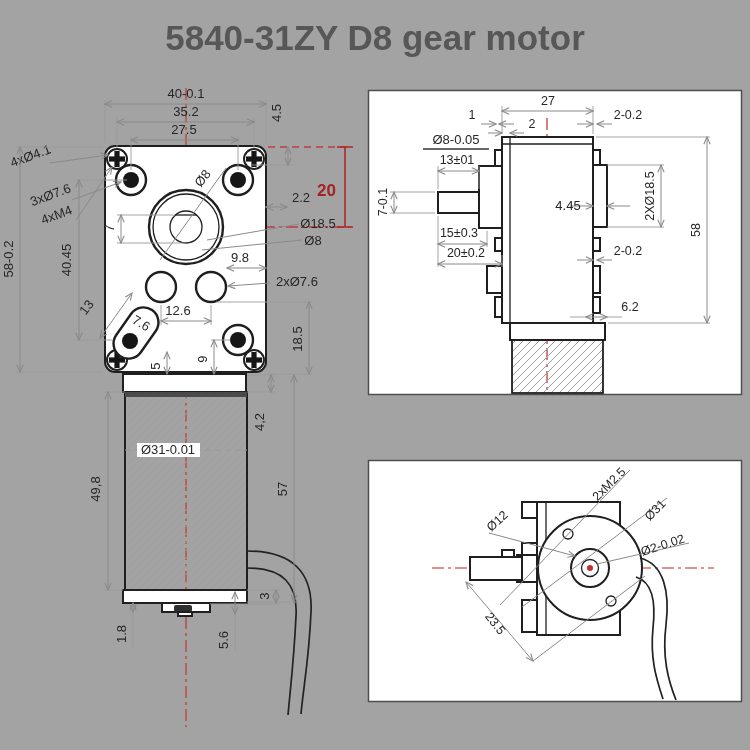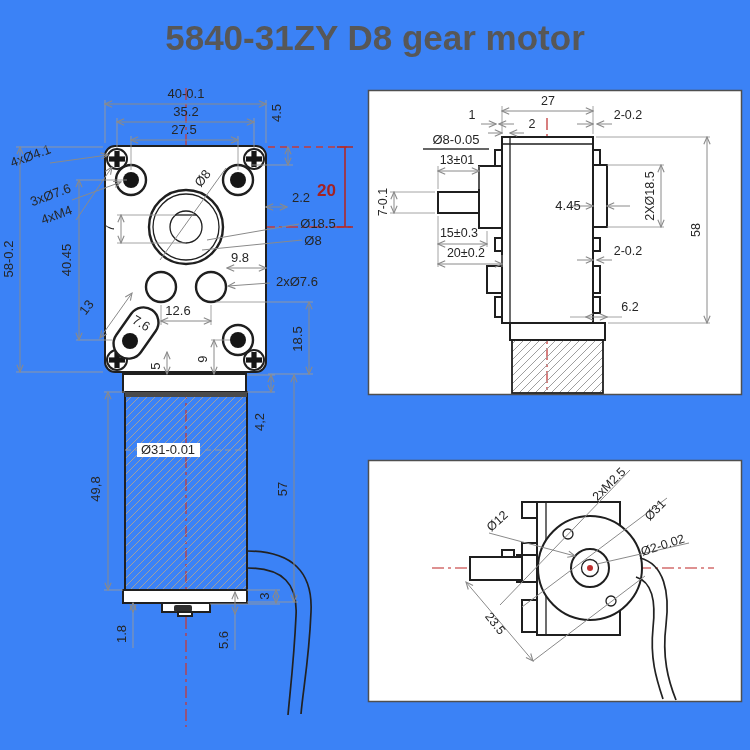--- a/index.html
+++ b/index.html
@@ -1,16 +1,16 @@
 <!DOCTYPE html>
 <html><head>
 <meta charset="utf-8">
 <style>
   html,body{margin:0;padding:0;background:#f7f7f7;}
-  .stage{position:relative;width:750px;height:750px;background:#3b82f6;overflow:hidden;
+  .stage{position:relative;width:750px;height:750px;background:#a3a3a3;overflow:hidden;
          font-family:"Liberation Sans",sans-serif;}
   svg{display:block}
   .ttl{font-family:"Liberation Sans",sans-serif;font-size:35px;font-weight:600;fill:#575757;}
   .ol{stroke:#1f1f1f;stroke-width:2;fill:#fff;}
   .ol3{stroke:#1f1f1f;stroke-width:2.4;fill:#fff;}
   .olt{stroke:#1f1f1f;stroke-width:1.3;fill:none;}
   .blk{fill:#161616;stroke:none;}
   .dim{stroke:#8a8a8a;stroke-width:1;fill:none;marker-start:url(#ma);marker-end:url(#ma);}
   .ldr{stroke:#8a8a8a;stroke-width:1;fill:none;marker-end:url(#ma);}
   .thin{stroke:#8a8a8a;stroke-width:1;fill:none;}

